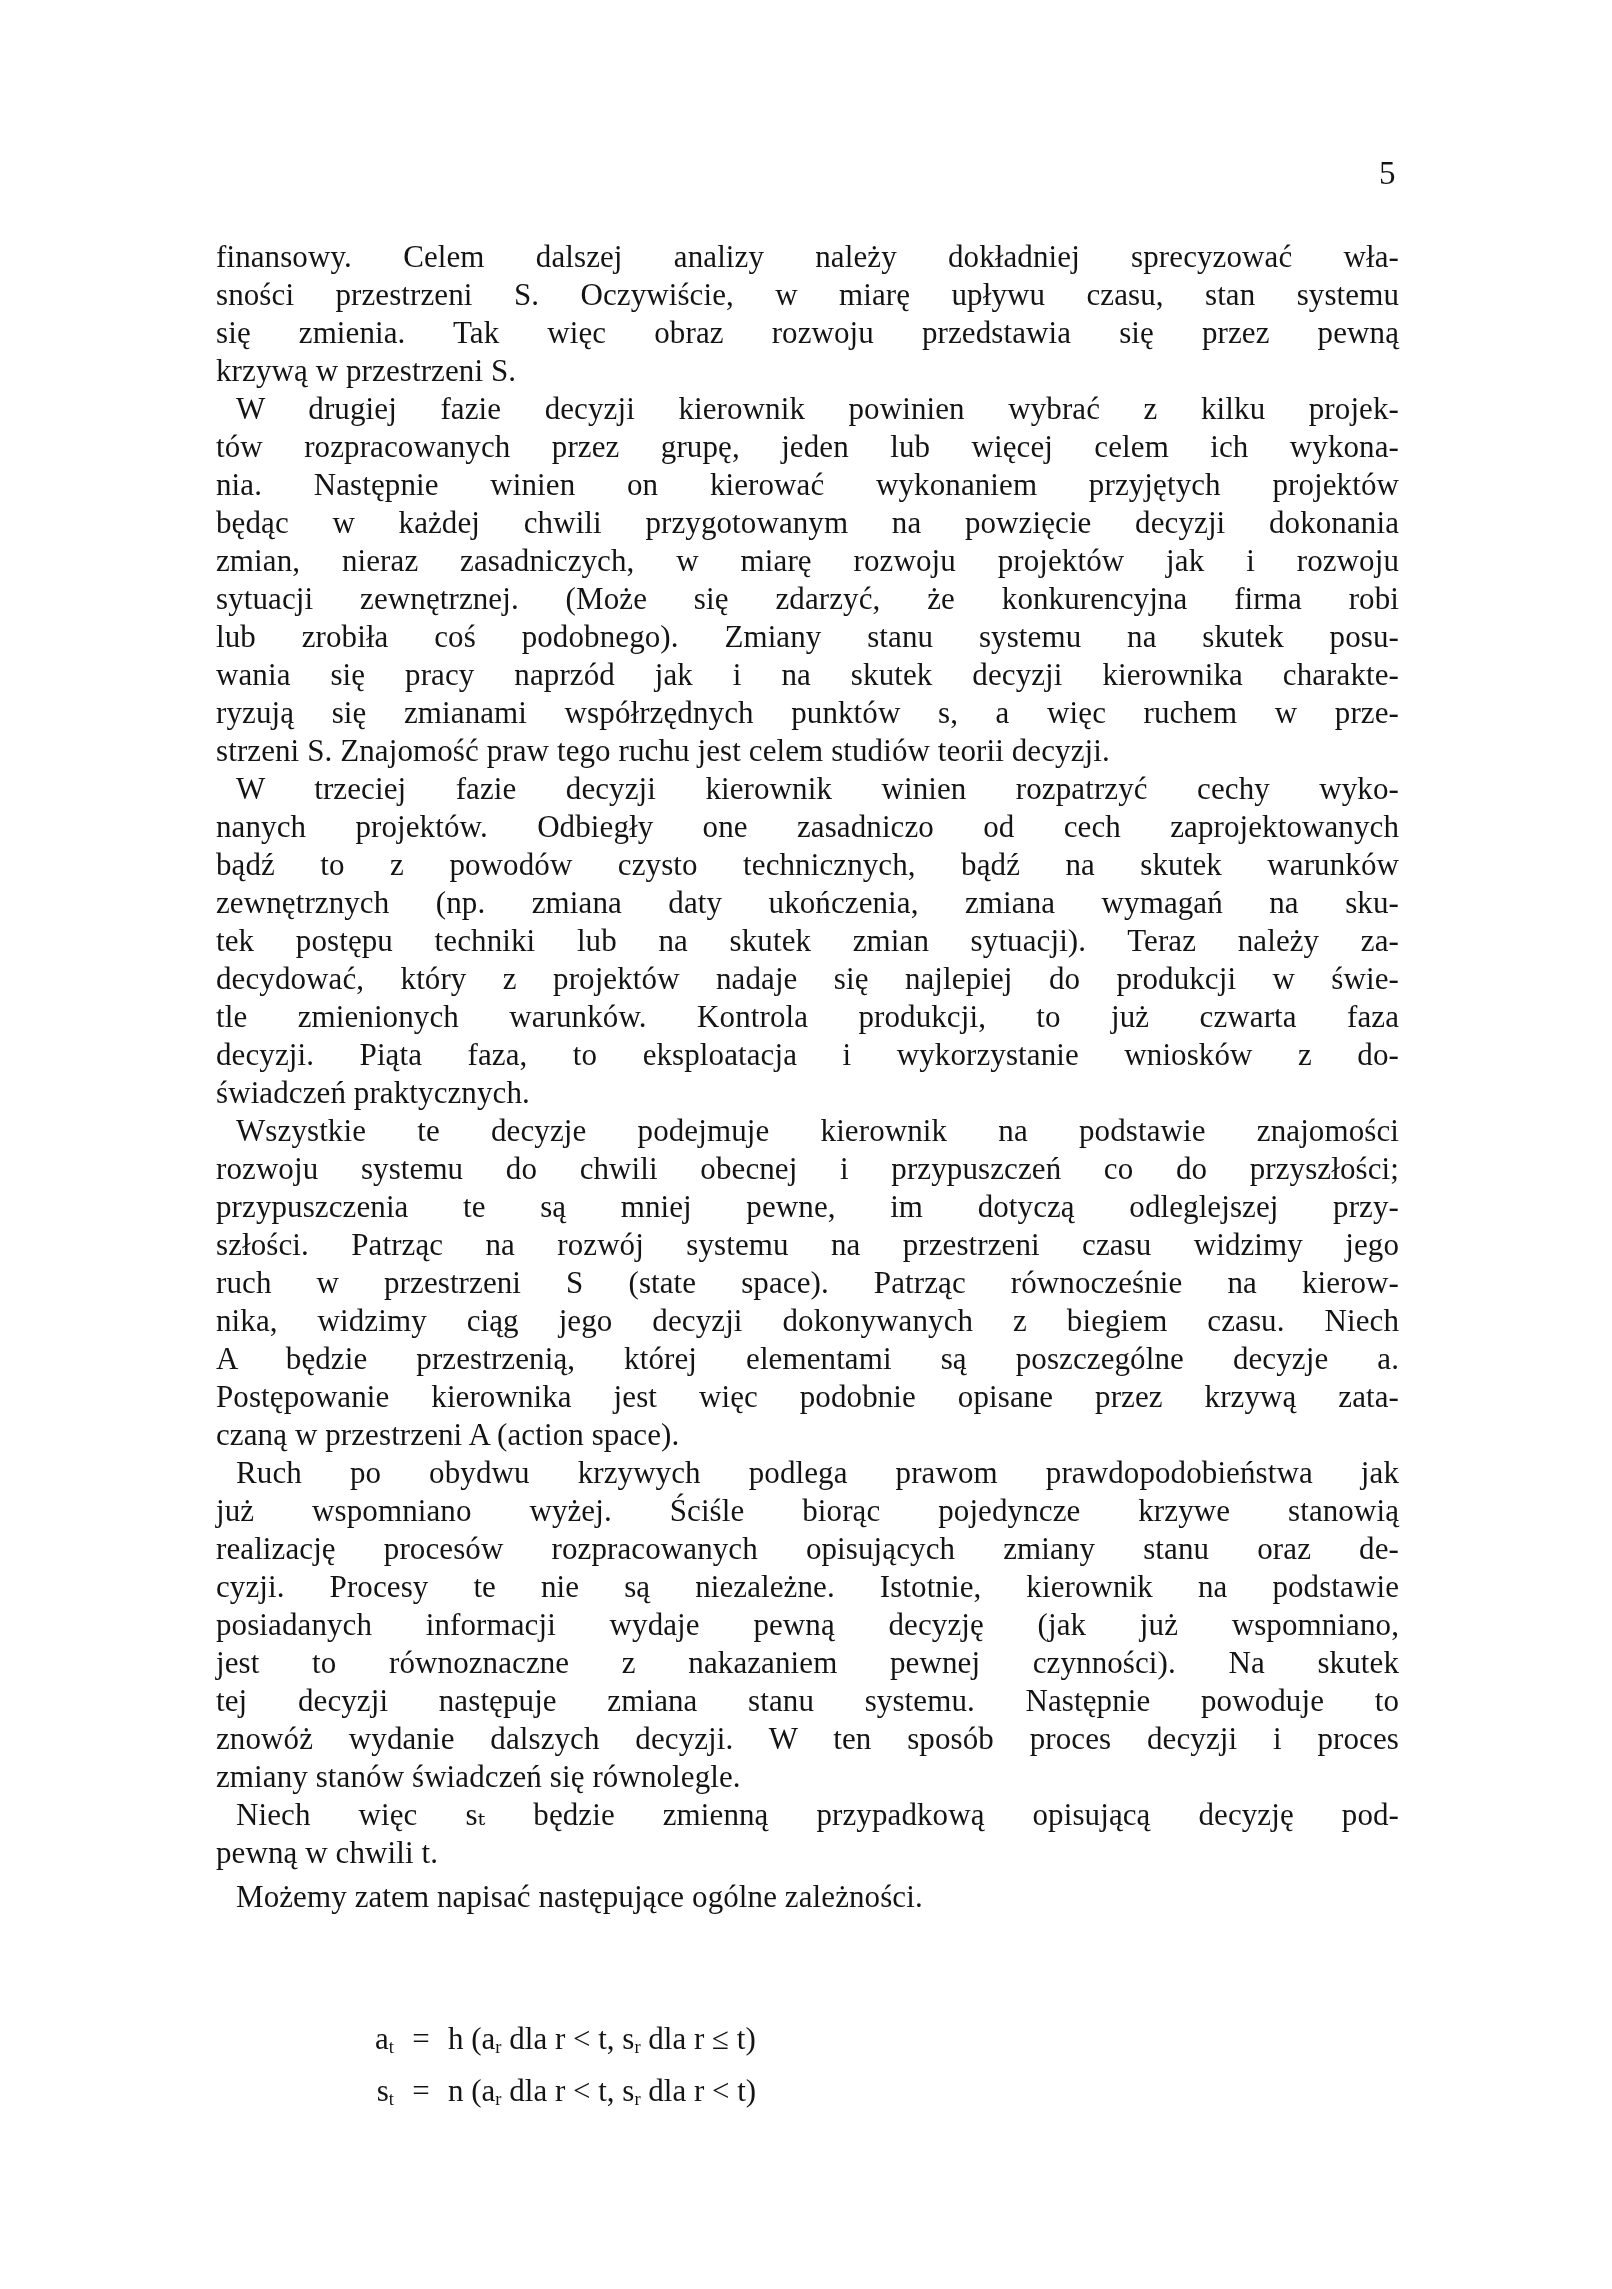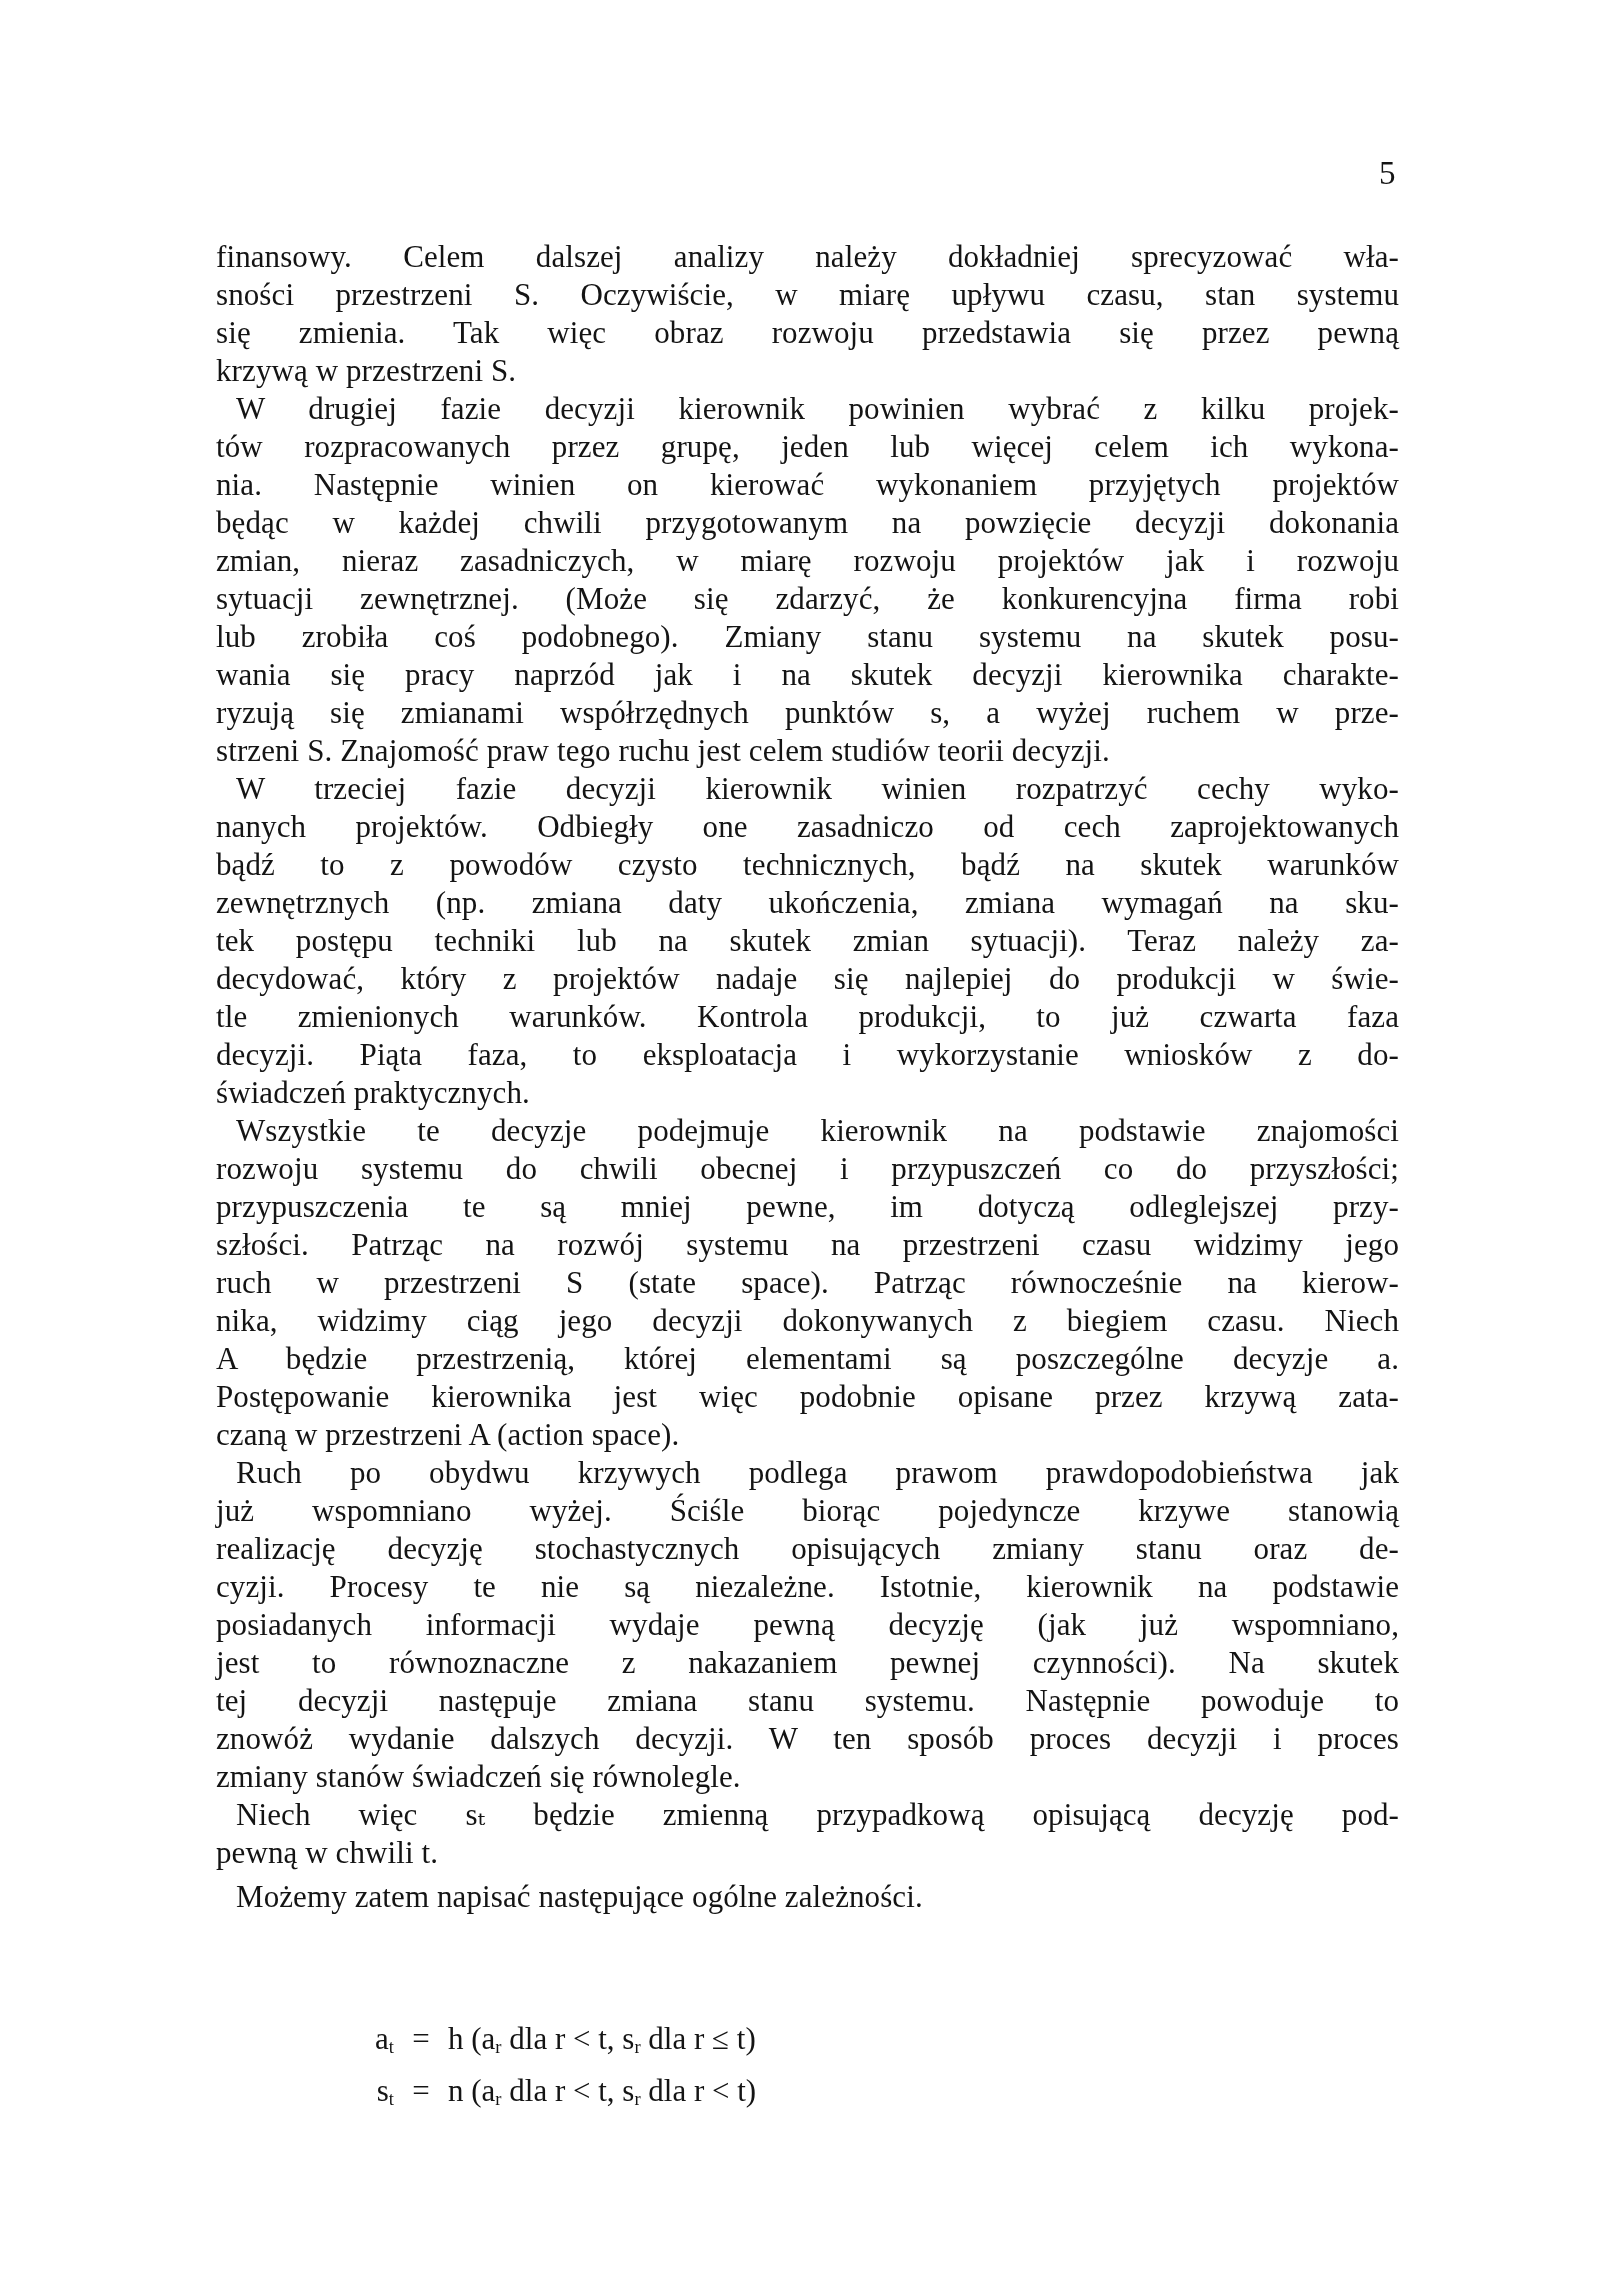--- a/index.html
+++ b/index.html
@@ -95,21 +95,21 @@
     </p>
     <p class="para indent-first">
       <span class="line">W drugiej fazie decyzji kierownik powinien wybrać z kilku projek-</span>
       <span class="line">tów rozpracowanych przez grupę, jeden lub więcej celem ich wykona-</span>
       <span class="line">nia. Następnie winien on kierować wykonaniem przyjętych projektów</span>
       <span class="line">będąc w każdej chwili przygotowanym na powzięcie decyzji dokonania</span>
       <span class="line">zmian, nieraz zasadniczych, w miarę rozwoju projektów jak i rozwoju</span>
       <span class="line">sytuacji zewnętrznej. (Może się zdarzyć, że konkurencyjna firma robi</span>
       <span class="line">lub zrobiła coś podobnego). Zmiany stanu systemu na skutek posu-</span>
       <span class="line">wania się pracy naprzód jak i na skutek decyzji kierownika charakte-</span>
-      <span class="line">ryzują się zmianami współrzędnych punktów s, a wyżej ruchem w prze-</span>
+      <span class="line">ryzują się zmianami współrzędnych punktów s, a więc ruchem w prze-</span>
       <span class="line last">strzeni S. Znajomość praw tego ruchu jest celem studiów teorii decyzji.</span>
     </p>
     <p class="para indent-first">
       <span class="line">W trzeciej fazie decyzji kierownik winien rozpatrzyć cechy wyko-</span>
       <span class="line">nanych projektów. Odbiegły one zasadniczo od cech zaprojektowanych</span>
       <span class="line">bądź to z powodów czysto technicznych, bądź na skutek warunków</span>
       <span class="line">zewnętrznych (np. zmiana daty ukończenia, zmiana wymagań na sku-</span>
       <span class="line">tek postępu techniki lub na skutek zmian sytuacji). Teraz należy za-</span>
       <span class="line">decydować, który z projektów nadaje się najlepiej do produkcji w świe-</span>
       <span class="line">tle zmienionych warunków. Kontrola produkcji, to już czwarta faza</span>
@@ -123,21 +123,21 @@
       <span class="line">szłości. Patrząc na rozwój systemu na przestrzeni czasu widzimy jego</span>
       <span class="line">ruch w przestrzeni S (state space). Patrząc równocześnie na kierow-</span>
       <span class="line">nika, widzimy ciąg jego decyzji dokonywanych z biegiem czasu. Niech</span>
       <span class="line">A będzie przestrzenią, której elementami są poszczególne decyzje a.</span>
       <span class="line">Postępowanie kierownika jest więc podobnie opisane przez krzywą zata-</span>
       <span class="line last">czaną w przestrzeni A (action space).</span>
     </p>
     <p class="para indent-first">
       <span class="line">Ruch po obydwu krzywych podlega prawom prawdopodobieństwa jak</span>
       <span class="line">już wspomniano wyżej. Ściśle biorąc pojedyncze krzywe stanowią</span>
-      <span class="line">realizację decyzję stochastycznych opisujących zmiany stanu oraz de-</span>
+      <span class="line">realizację procesów rozpracowanych opisujących zmiany stanu oraz de-</span>
       <span class="line">cyzji. Procesy te nie są niezależne. Istotnie, kierownik na podstawie</span>
       <span class="line">posiadanych informacji wydaje pewną decyzję (jak już wspomniano,</span>
       <span class="line">jest to równoznaczne z nakazaniem pewnej czynności). Na skutek</span>
       <span class="line">tej decyzji następuje zmiana stanu systemu. Następnie powoduje to</span>
       <span class="line">znowóż wydanie dalszych decyzji. W ten sposób proces decyzji i proces</span>
       <span class="line last">zmiany stanów świadczeń się równolegle.</span>
     </p>
     <p class="para indent-first">
       <span class="line">Niech więc sₜ będzie zmienną przypadkową opisującą decyzję pod-</span>
       <span class="line last">pewną w chwili t.</span>

